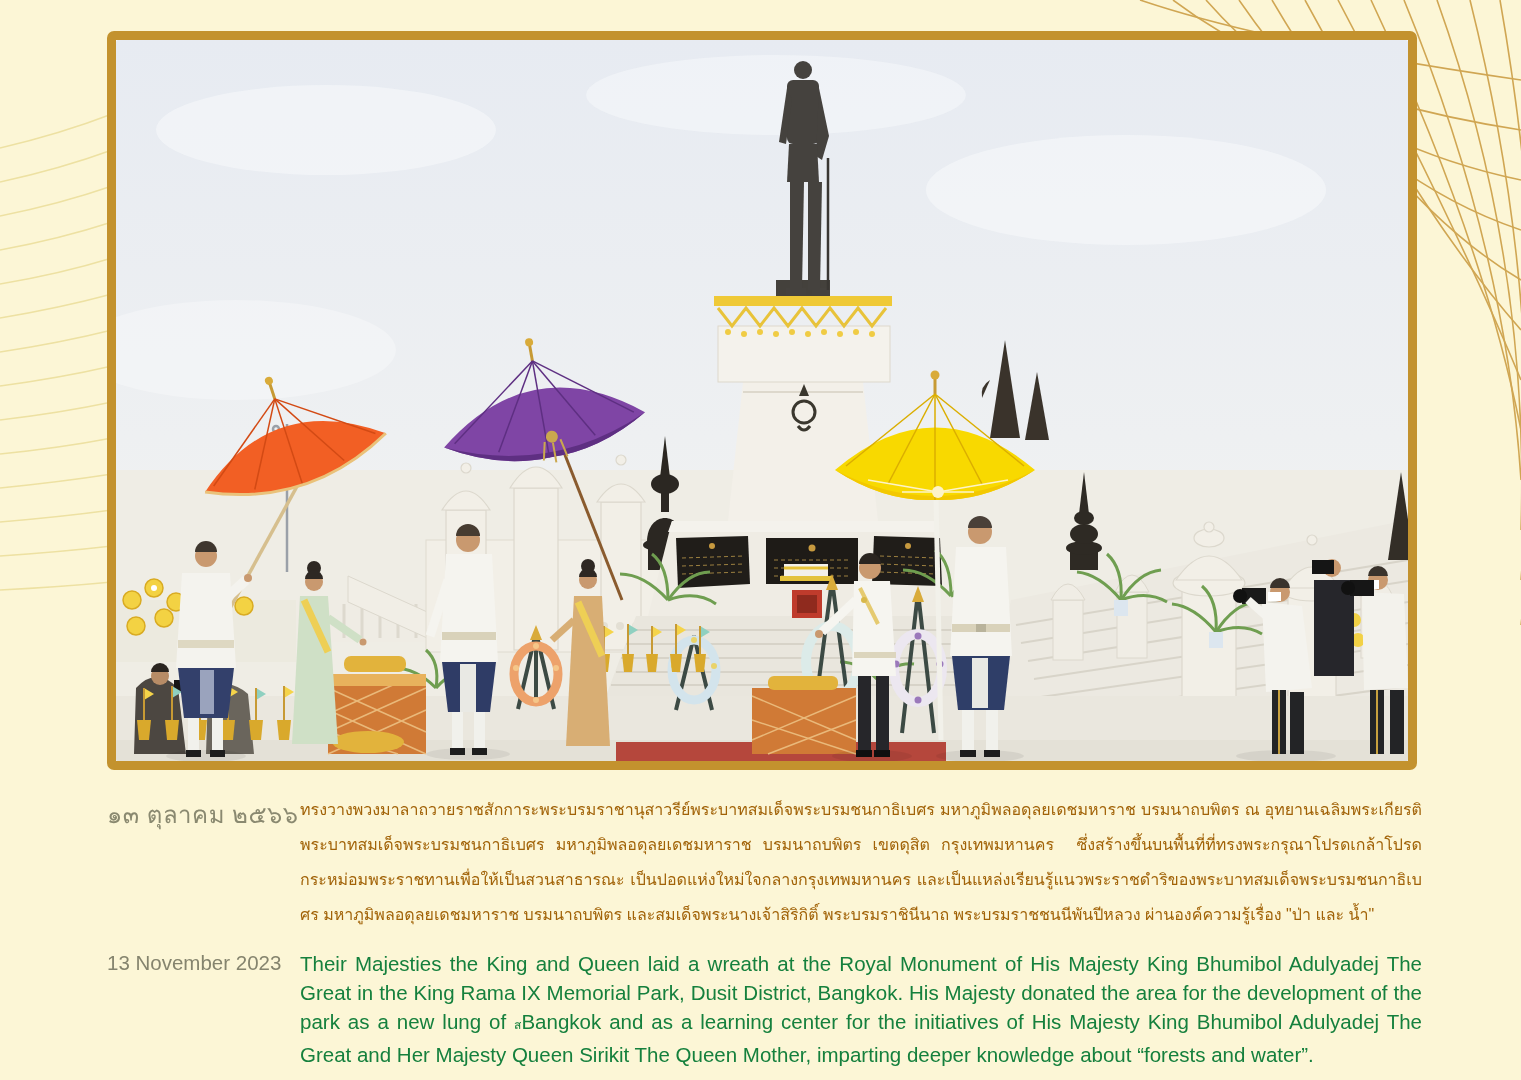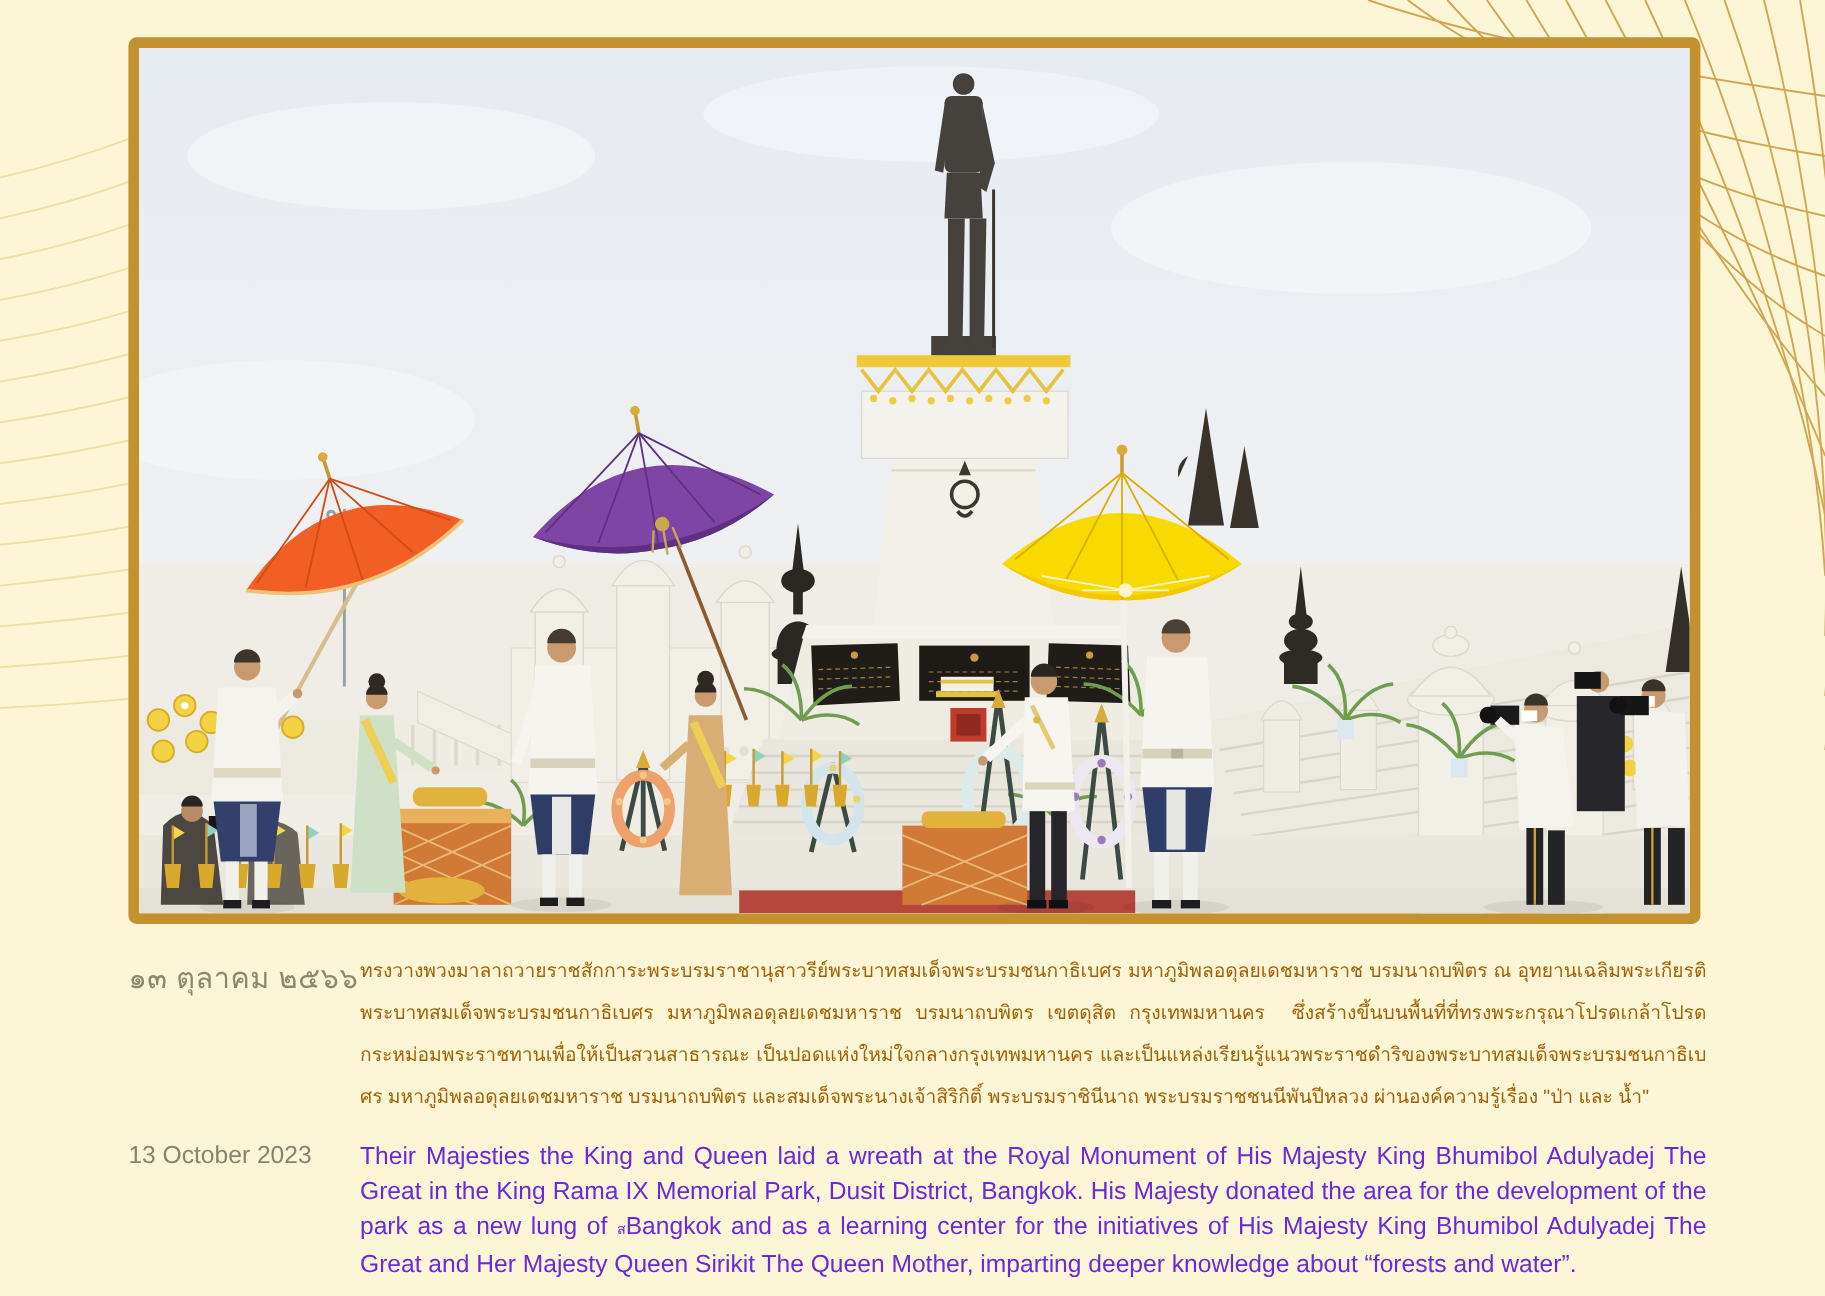--- a/index.html
+++ b/index.html
@@ -20,21 +20,21 @@
     left:107px;top:795px;font-size:24px;font-weight:normal;color:#8A8970;letter-spacing:.5px;
   }
   .cap-text-th{
     left:300px;top:792px;width:1122px;font-size:16px;line-height:35px;color:#a16207;
     text-align:justify;text-align-last:left;white-space:pre-wrap;margin:0;
   }
   .cap-date-en{
     left:107px;top:951px;font-size:20.5px;color:#85846E;
   }
   .cap-text-en{
-    left:300px;top:949px;width:1122px;font-size:20.5px;line-height:29px;color:#6d28d9;
+    left:300px;top:949px;width:1122px;font-size:20.5px;line-height:29px;color:#15803d;
     text-align:justify;text-align-last:left;margin:0;
   }
   .stray{font-size:12px;}
 </style>
 </head>
 <body>
 
 <svg class="decor-layer" width="1521" height="1080" viewBox="0 0 1521 1080">
   <g fill="none" stroke="#C9993D" stroke-width="1.6" opacity="0.85">
     <path d="M1140 0 Q1270 44 1521 80"></path>
@@ -621,14 +621,14 @@
     <ellipse cx="756" cy="716" rx="40" ry="6"></ellipse>
         <ellipse cx="864" cy="716" rx="44" ry="6"></ellipse>
     <ellipse cx="1170" cy="716" rx="50" ry="6"></ellipse>
   </g>
 </svg>
 </figure>
 
 <div class="caption cap-date-th">๑๓ ตุลาคม ๒๕๖๖</div>
 <p class="caption cap-text-th">ทรงวางพวงมาลาถวายราชสักการะพระบรมราชานุสาวรีย์พระบาทสมเด็จพระบรมชนกาธิเบศร มหาภูมิพลอดุลยเดชมหาราช บรมนาถบพิตร ณ อุทยานเฉลิมพระเกียรติพระบาทสมเด็จพระบรมชนกาธิเบศร มหาภูมิพลอดุลยเดชมหาราช บรมนาถบพิตร เขตดุสิต กรุงเทพมหานคร  ซึ่งสร้างขึ้นบนพื้นที่ที่ทรงพระกรุณาโปรดเกล้าโปรดกระหม่อมพระราชทานเพื่อให้เป็นสวนสาธารณะ เป็นปอดแห่งใหม่ใจกลางกรุงเทพมหานคร และเป็นแหล่งเรียนรู้แนวพระราชดำริของพระบาทสมเด็จพระบรมชนกาธิเบศร มหาภูมิพลอดุลยเดชมหาราช บรมนาถบพิตร และสมเด็จพระนางเจ้าสิริกิติ์ พระบรมราชินีนาถ พระบรมราชชนนีพันปีหลวง ผ่านองค์ความรู้เรื่อง "ป่า และ น้ำ"</p>
 
-<div class="caption cap-date-en">13 October 2023</div>
+<div class="caption cap-date-en">13 November 2023</div>
 <p class="caption cap-text-en"><span>Their Majesties the King and Queen laid a wreath at the Royal Monument of His Majesty King Bhumibol Adulyadej The Great in the King Rama IX Memorial Park, Dusit District, Bangkok. His Majesty donated the area for the development of the park as a new lung of </span><span class="stray">ส</span><span>Bangkok and as a learning center for the initiatives of His Majesty King Bhumibol Adulyadej The Great and Her Majesty Queen Sirikit The Queen Mother, imparting deeper knowledge about “forests and water”.</span></p>
 
 </body></html>

